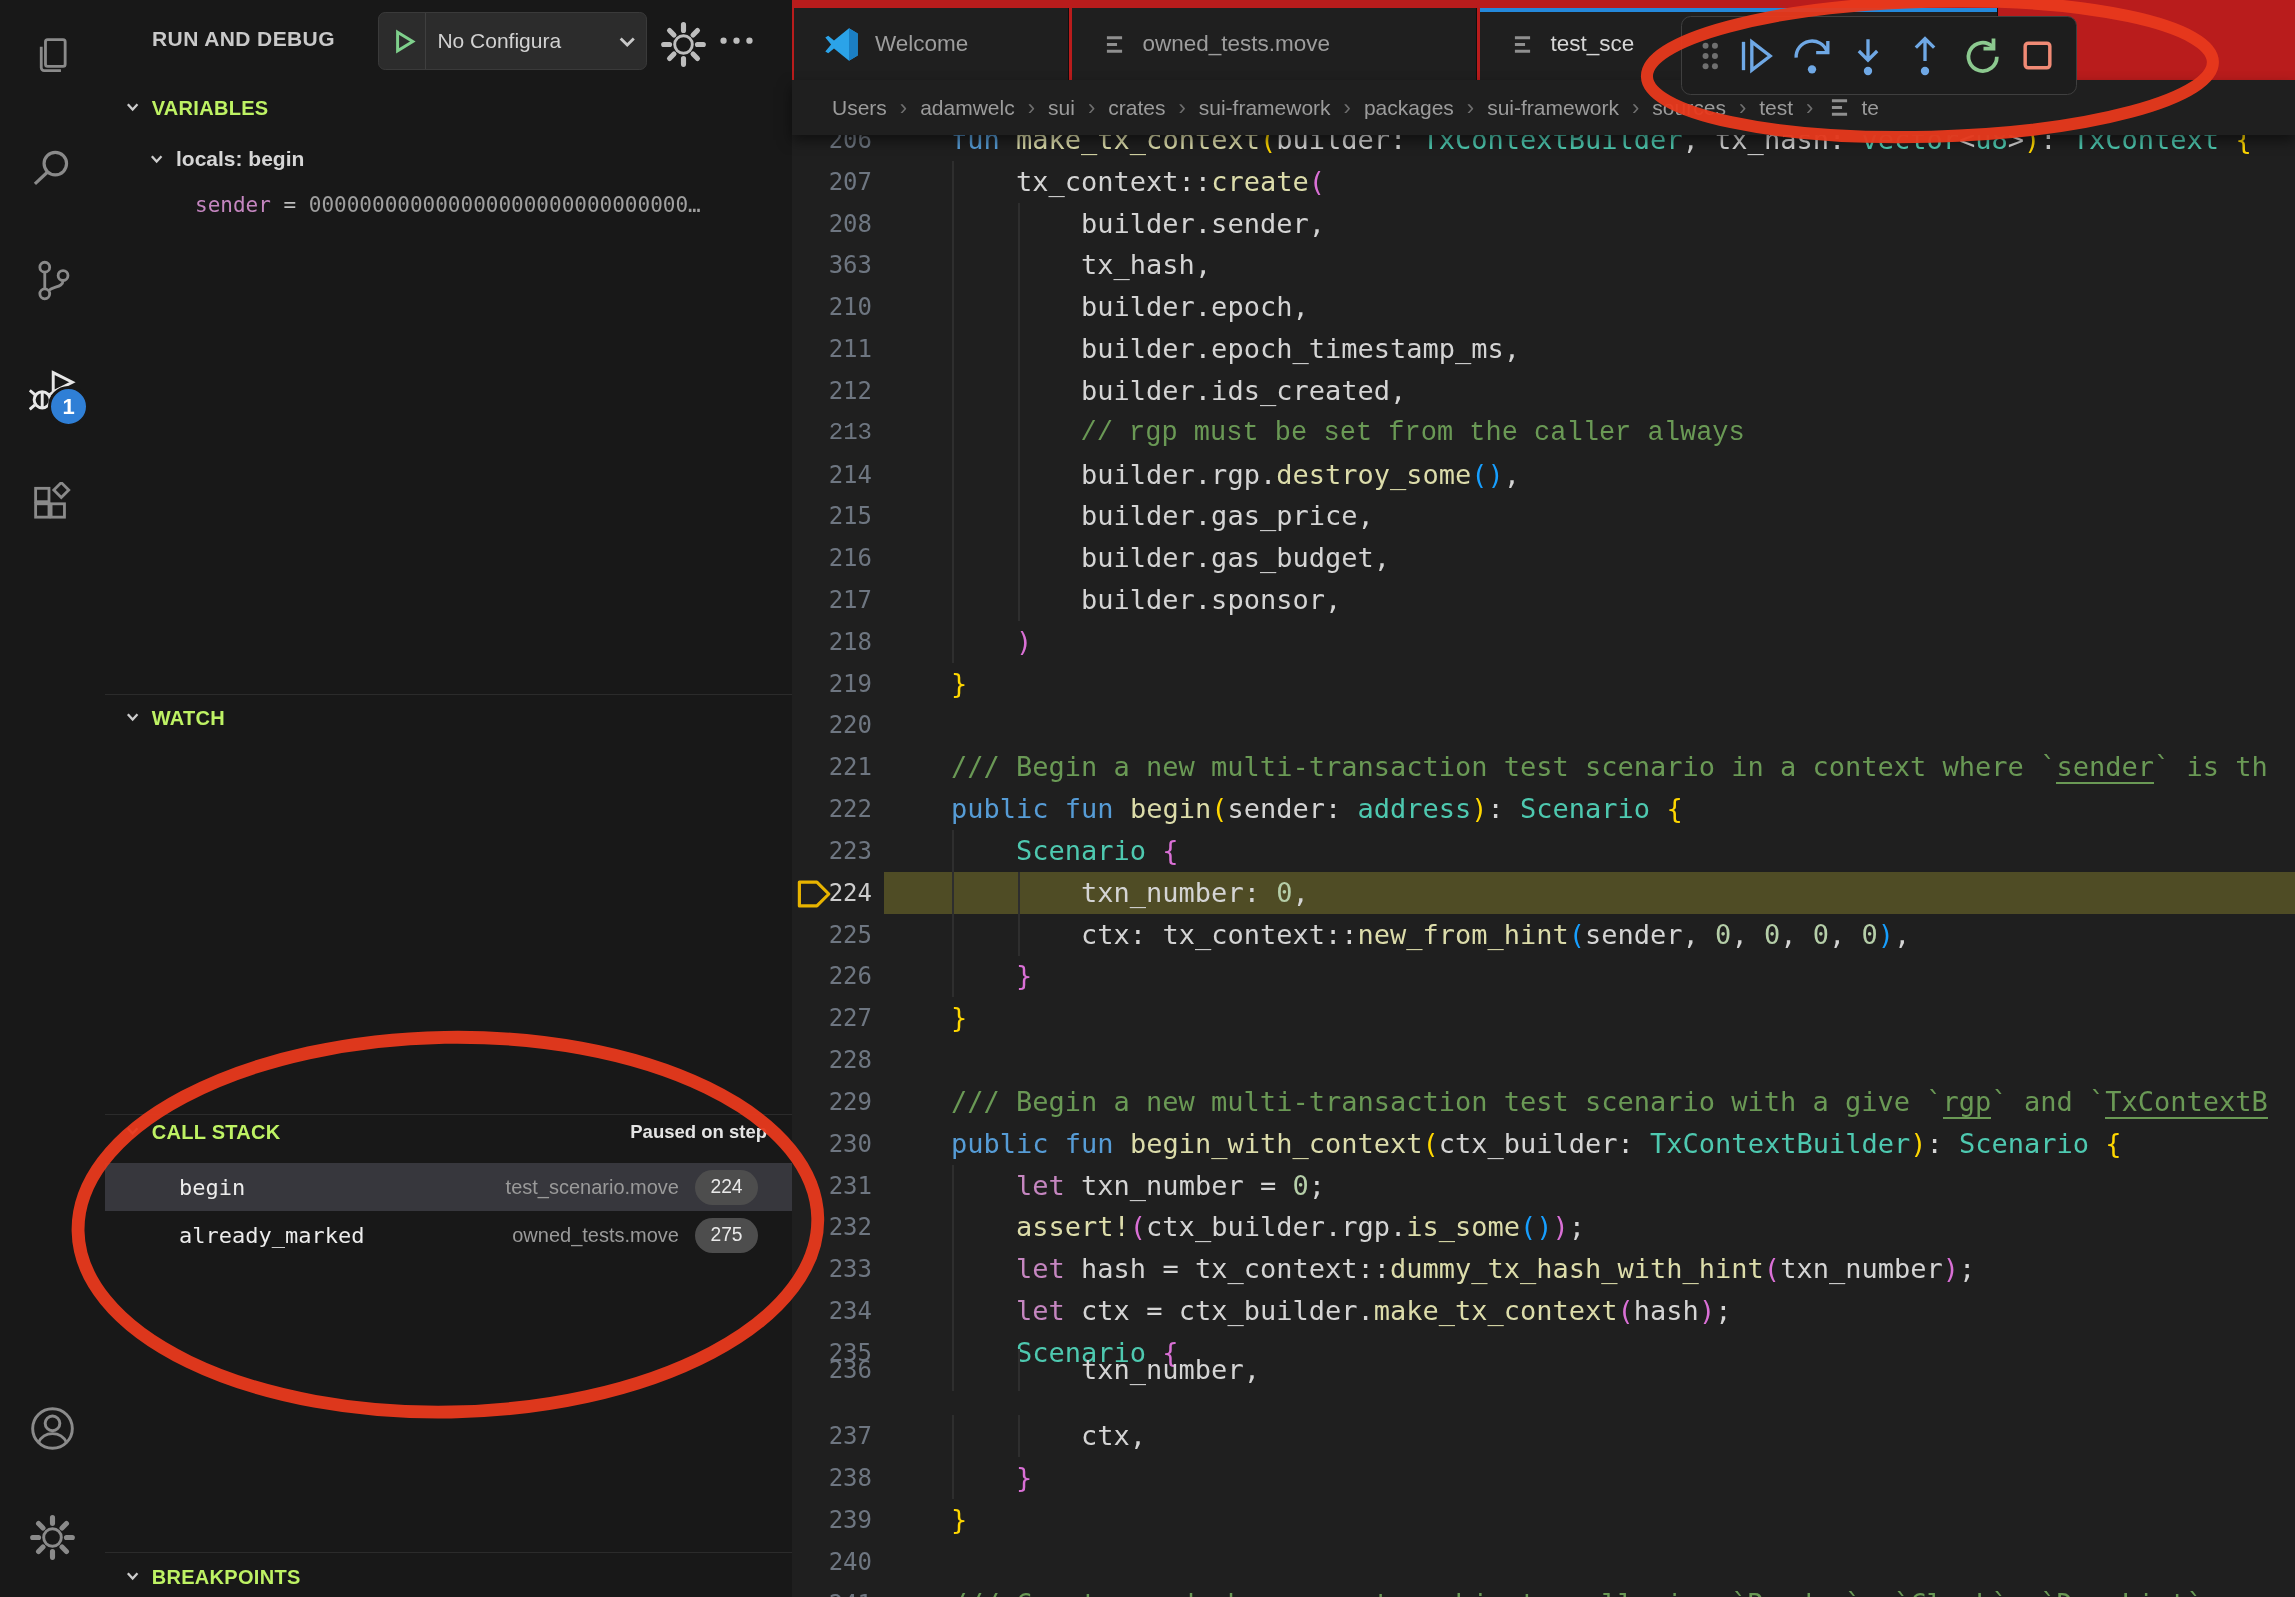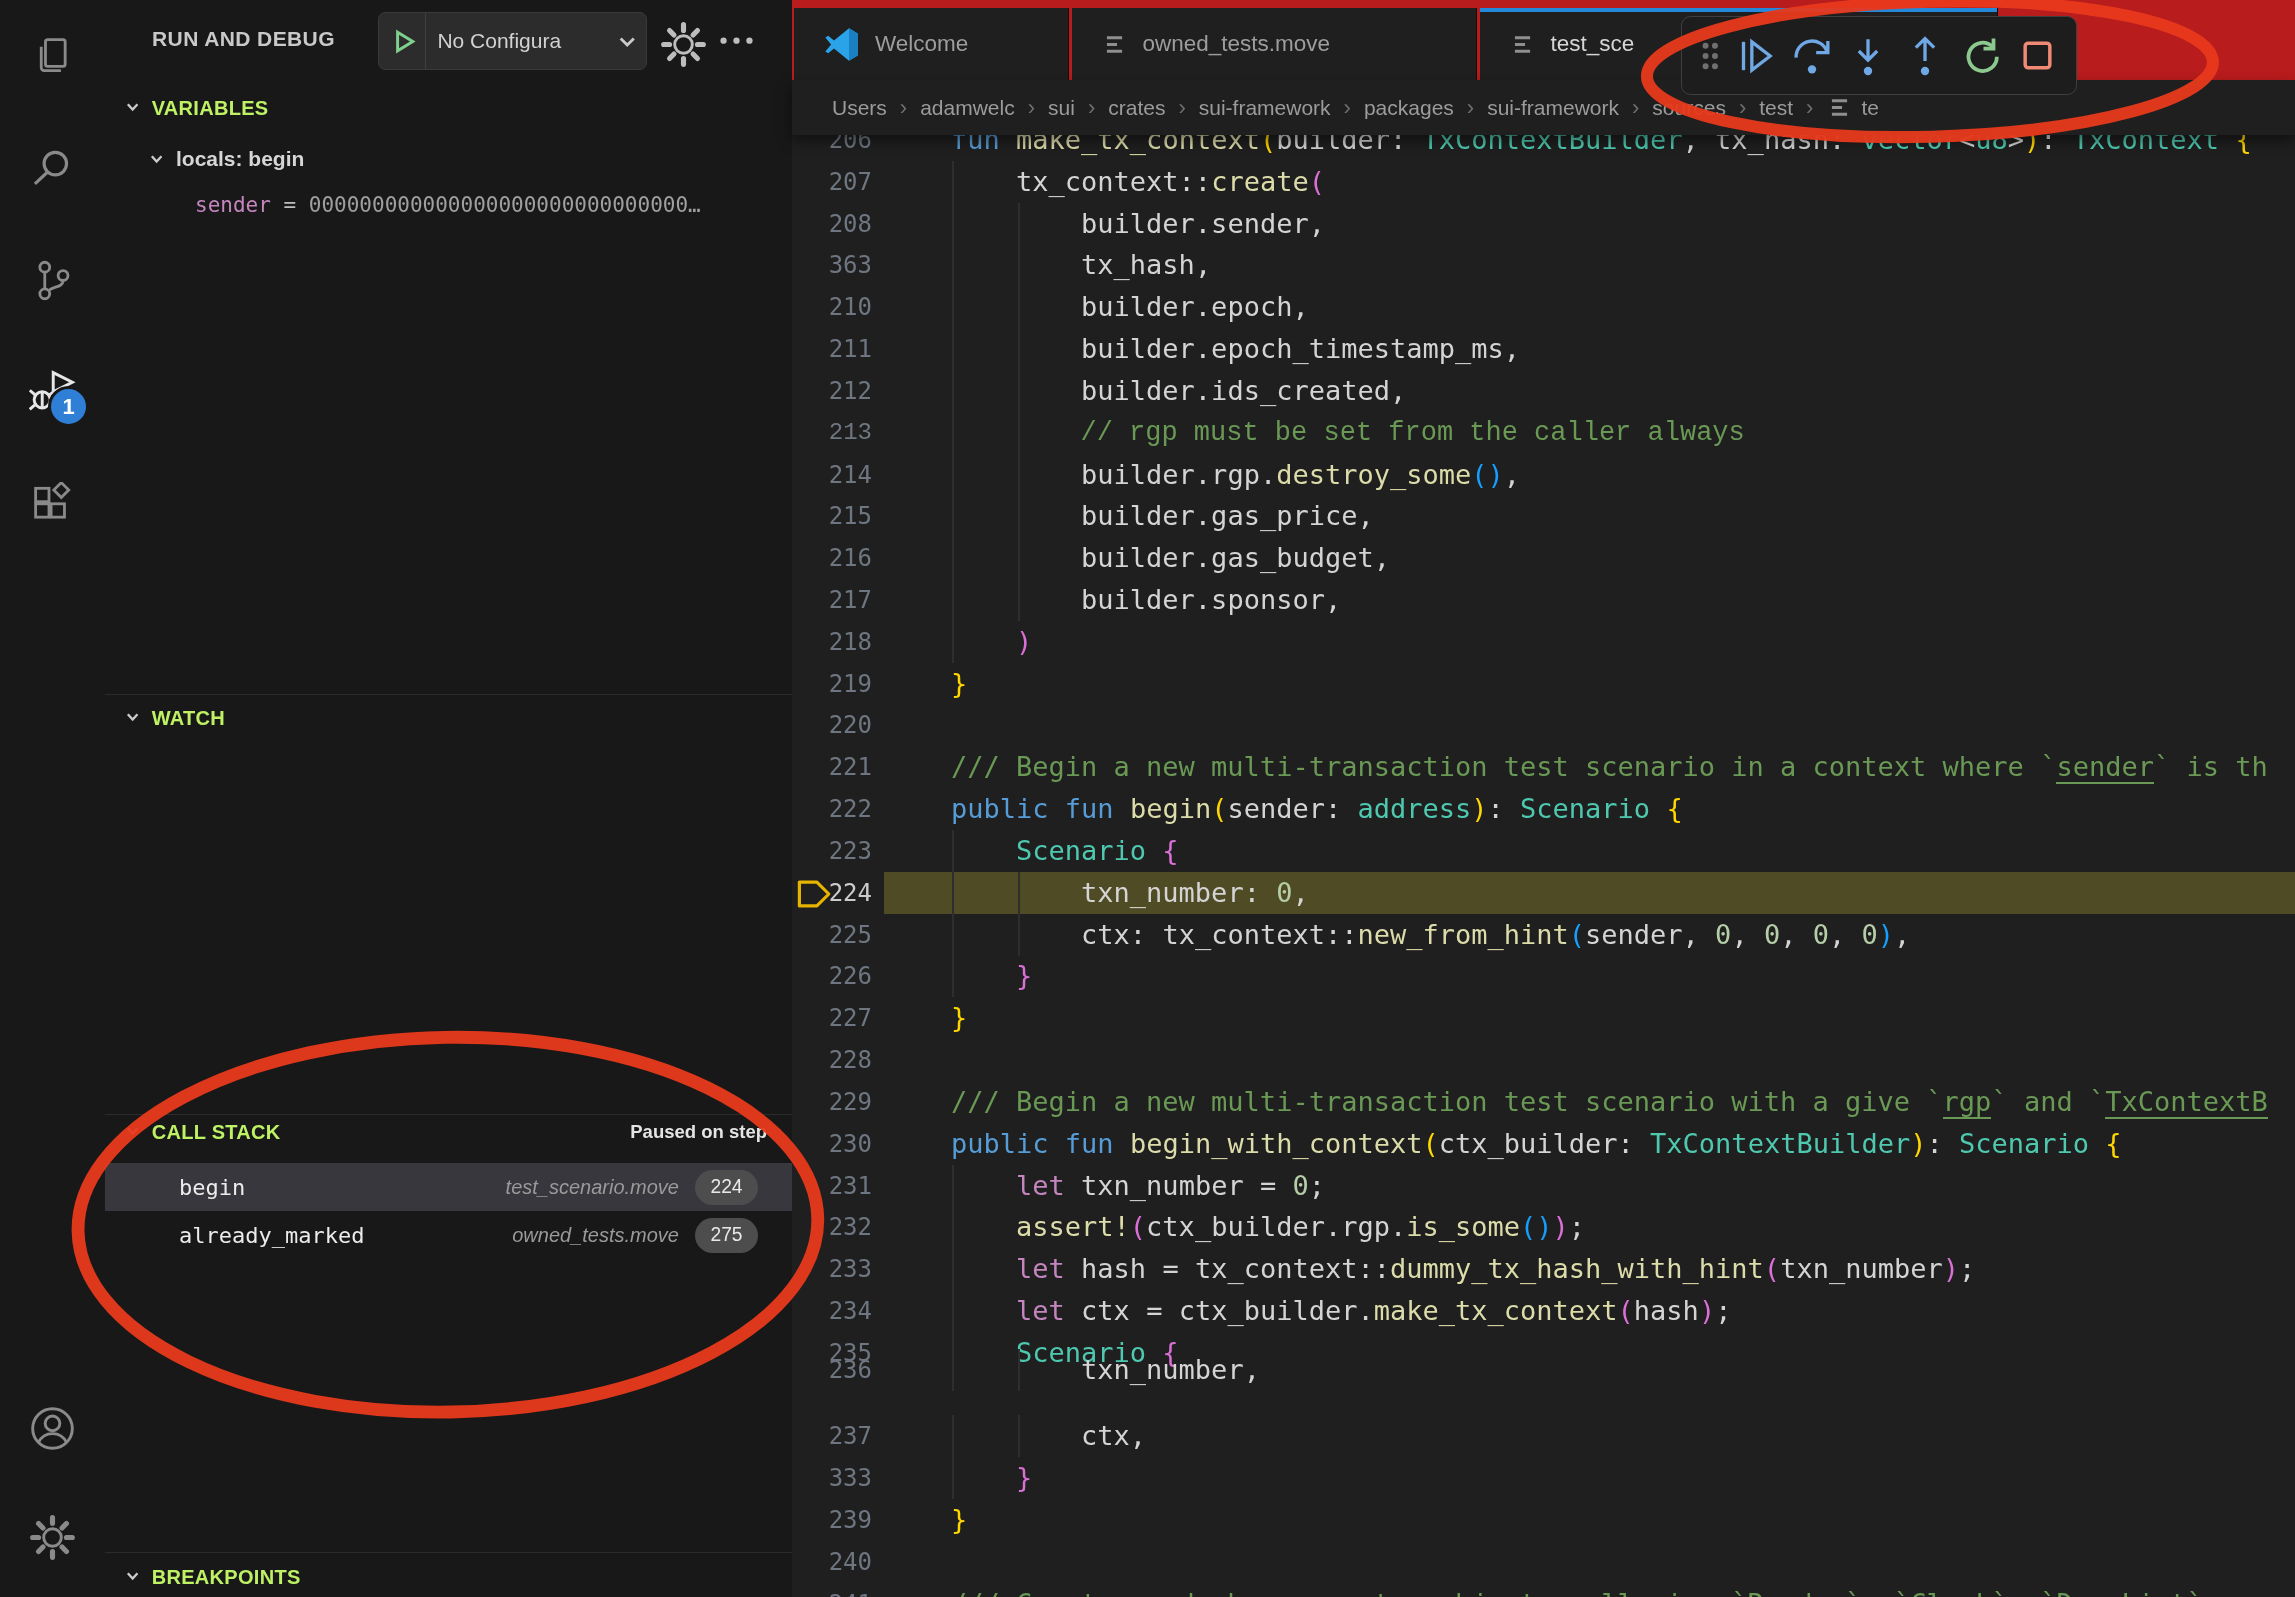--- a/index.html
+++ b/index.html
@@ -36,21 +36,21 @@
   .tree-row{position:absolute;left:0;width:688px;height:43px;display:flex;align-items:center;}
   .scope-label{font-size:21px;font-weight:700;color:#d6d6d6;margin-left:9.7px;}
   .var-line{font-family:"DejaVu Sans Mono",monospace;font-size:21px;white-space:nowrap;overflow:hidden;}
   .var-name{color:#c586c0;}
   .var-eq{color:#bdbdbd;}
   .var-val{color:#9f9f9f;}
   .cs-status{position:absolute;right:26px;font-size:18.5px;font-weight:700;color:#e4e4e4;}
   .frame{position:absolute;left:0;width:688px;height:48px;display:flex;align-items:center;box-sizing:border-box;padding-right:35px;}
   .frame.sel{background:#37373d;}
   .frame-name{margin-left:74px;font-family:"DejaVu Sans Mono",monospace;font-size:22px;color:#ececec;}
-  .frame-file{margin-left:auto;font-size:20px;color:#9a9a9a;font-style:italic;}
+  .frame-file{margin-left:auto;font-size:20px;color:#9a9a9a;}
   .frame-badge{margin-left:16px;min-width:63px;height:35px;border-radius:17.7px;background:#4d4d4d;color:#e9e9e9;
                font-size:19.3px;display:flex;align-items:center;justify-content:center;padding:0 8px;box-sizing:border-box;}
 
   
   .editor{position:absolute;left:792px;top:0;width:1503px;height:100%;background:#1f1f1f;}
   .tabstrip{position:absolute;top:0;left:0;width:100%;height:80px;background:#b91c1c;}
   .tab{position:absolute;top:8px;height:72px;background:#1f1f1f;border-right:1.6px solid #0f0f0f;
        display:flex;align-items:center;gap:14.5px;padding-left:29px;box-sizing:border-box;
        font-size:22.5px;color:#9d9d9d;overflow:hidden;}
   .tab.active{color:#d6d6d6;}
@@ -363,21 +363,21 @@
         <div class="code-line" style="top: 904px;"><span class="lnum">228</span><span class="ltext"></span></div>
         <div class="code-line" style="top: 946px;"><span class="lnum">229</span><span class="ltext"><span class="tok-com">    /// Begin a new multi-transaction test scenario with a give `</span><span class="tok-cu">rgp</span><span class="tok-com">` and `</span><span class="tok-cu">TxContextB</span></span></div>
         <div class="code-line" style="top: 988px;"><span class="lnum">230</span><span class="ltext"><span class="tok-d">    </span><span class="tok-kw">public</span><span class="tok-d"> </span><span class="tok-kw">fun</span><span class="tok-d"> </span><span class="tok-fn">begin_with_context</span><span class="tok-b1">(</span><span class="tok-d">ctx_builder</span><span class="tok-d">: </span><span class="tok-ty">TxContextBuilder</span><span class="tok-b1">)</span><span class="tok-d">: </span><span class="tok-ty">Scenario</span><span class="tok-d"> </span><span class="tok-b1">{</span></span></div>
         <div class="code-line" style="top: 1030px;"><span class="guide" style="left: 160px;"></span><span class="lnum">231</span><span class="ltext"><span class="tok-d">        </span><span class="tok-ctrl">let</span><span class="tok-d"> </span><span class="tok-d">txn_number</span><span class="tok-d"> = </span><span class="tok-num">0</span><span class="tok-d">;</span></span></div>
         <div class="code-line" style="top: 1071px;"><span class="guide" style="left: 160px;"></span><span class="lnum">232</span><span class="ltext"><span class="tok-d">        </span><span class="tok-fn">assert!</span><span class="tok-b2">(</span><span class="tok-d">ctx_builder.rgp.</span><span class="tok-fn">is_some</span><span class="tok-b3">(</span><span class="tok-b3">)</span><span class="tok-b2">)</span><span class="tok-d">;</span></span></div>
         <div class="code-line" style="top: 1113px;"><span class="guide" style="left: 160px;"></span><span class="lnum">233</span><span class="ltext"><span class="tok-d">        </span><span class="tok-ctrl">let</span><span class="tok-d"> </span><span class="tok-d">hash</span><span class="tok-d"> = </span><span class="tok-d">tx_context</span><span class="tok-d">::</span><span class="tok-fn">dummy_tx_hash_with_hint</span><span class="tok-b2">(</span><span class="tok-d">txn_number</span><span class="tok-b2">)</span><span class="tok-d">;</span></span></div>
         <div class="code-line" style="top: 1155px;"><span class="guide" style="left: 160px;"></span><span class="lnum">234</span><span class="ltext"><span class="tok-d">        </span><span class="tok-ctrl">let</span><span class="tok-d"> </span><span class="tok-d">ctx</span><span class="tok-d"> = </span><span class="tok-d">ctx_builder.</span><span class="tok-fn">make_tx_context</span><span class="tok-b2">(</span><span class="tok-d">hash</span><span class="tok-b2">)</span><span class="tok-d">;</span></span></div>
         <div class="code-line" style="top: 1197px;"><span class="guide" style="left: 160px;"></span><span class="lnum">235</span><span class="ltext"><span class="tok-d">        </span><span class="tok-ty">Scenario</span><span class="tok-d"> </span><span class="tok-b2">{</span></span></div>
         <div class="code-line" style="top: 1214px;"><span class="guide" style="left: 160px;"></span><span class="guide" style="left: 226px;"></span><span class="lnum">236</span><span class="ltext"><span class="tok-d">            </span><span class="tok-d">txn_number</span><span class="tok-d">,</span></span></div>
         <div class="code-line" style="top: 1280px;"><span class="guide" style="left: 160px;"></span><span class="guide" style="left: 226px;"></span><span class="lnum">237</span><span class="ltext"><span class="tok-d">            </span><span class="tok-d">ctx</span><span class="tok-d">,</span></span></div>
-        <div class="code-line" style="top: 1322px;"><span class="guide" style="left: 160px;"></span><span class="lnum">333</span><span class="ltext"><span class="tok-d">        </span><span class="tok-b2">}</span></span></div>
+        <div class="code-line" style="top: 1322px;"><span class="guide" style="left: 160px;"></span><span class="lnum">238</span><span class="ltext"><span class="tok-d">        </span><span class="tok-b2">}</span></span></div>
         <div class="code-line" style="top: 1364px;"><span class="lnum">239</span><span class="ltext"><span class="tok-d">    </span><span class="tok-b1">}</span></span></div>
         <div class="code-line" style="top: 1406px;"><span class="lnum">240</span><span class="ltext"></span></div>
         <div class="code-line" style="top: 1448px;"><span class="lnum">241</span><span class="ltext"><span class="tok-com">    /// Creates and shares system objects, allowing `</span><span class="tok-cu">Random</span><span class="tok-com">`, `</span><span class="tok-cu">Clock</span><span class="tok-com">`, `</span><span class="tok-cu">DenyList</span><span class="tok-com">`</span></span></div>
       </div>
     <div class="dbgbar" id="dbgbar">
         <span class="dbg-grip">
           <svg viewBox="0 0 24 36" width="22.5" height="34" fill="#707070">
             <circle cx="7" cy="7" r="3.2"></circle>
             <circle cx="17" cy="7" r="3.2"></circle>
             <circle cx="7" cy="18" r="3.2"></circle>

